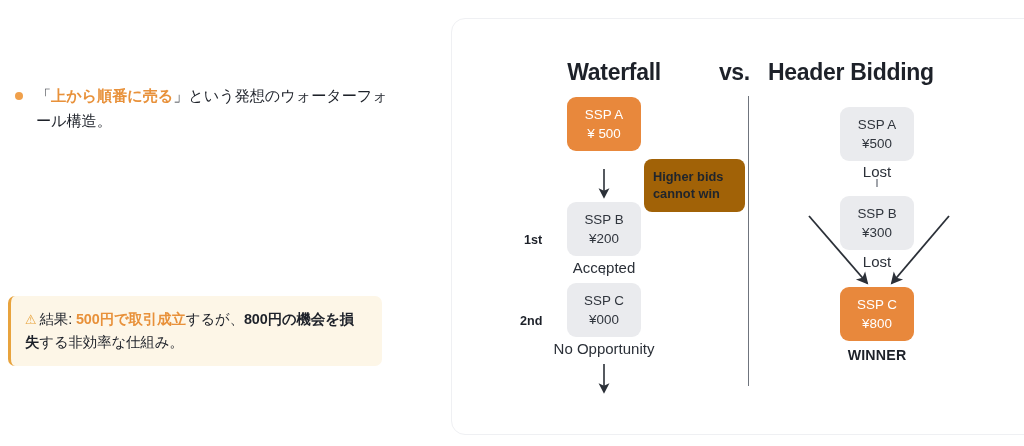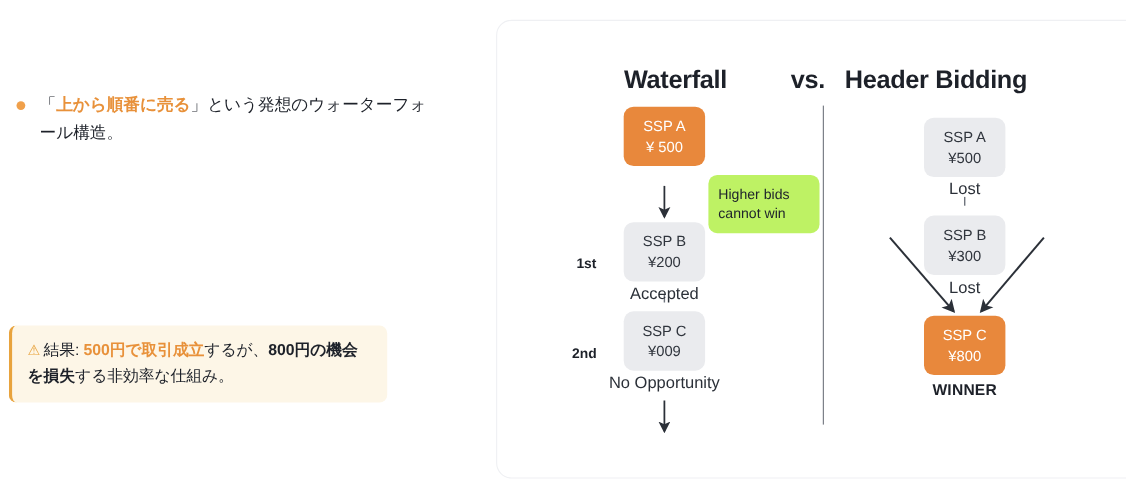--- a/index.html
+++ b/index.html
@@ -38,21 +38,21 @@
   .t-orange { color: #E8913A; font-weight: bold; }
   .t-orange-b { color: #E8913A; font-weight: bold; }
   .t-bold { font-weight: bold; }
   .t-grey { color: #8a8f98; font-weight: bold; }
   .t-dark { color: #1d2129; }
 
   
   #callout {
     position: absolute;
     left: 8px; top: 296px;
-    width: 344px;
+    width: 374px;
     min-height: 62px;
     background: #FDF6E7;
     border-left: 3px solid #E8A33D;
     border-radius: 7px;
     padding: 12px 16px 12px 14px;
     font-size: 14.4px;
     line-height: 1.6;
     color: #1d2129;
     letter-spacing: -0.1px;
   }
@@ -139,26 +139,27 @@
     color: #1d2129;
     letter-spacing: 0.2px;
     white-space: nowrap;
   }
 
   
   #tooltip {
     position: absolute;
     left: 192px; top: 140px;
     width: 101px;
-    background: #bef264;
+    background: #a16207;
     border-radius: 8px;
     padding: 9px 9px;
     font-size: 12.8px;
     line-height: 1.35;
     color: #20252c;
+    font-weight: bold;
   }
 
   svg.arrows {
     position: absolute;
     left: 0; top: 0;
     width: 597px; height: 417px;
     pointer-events: none;
     overflow: visible;
   }
 </style>
@@ -223,21 +224,21 @@
     </div>
 
     <div class="ssp-box grey" style="left:115px; top:183px;">
       <span class="ssp-label">SSP B</span>
       <span class="ssp-price">¥200</span>
     </div>
     <div class="sub-label" style="left:103px; top:240px; width:98px;">Accepted</div>
 
     <div class="ssp-box grey" style="left:115px; top:264px;">
       <span class="ssp-label">SSP C</span>
-      <span class="ssp-price">¥009</span>
+      <span class="ssp-price">¥000</span>
     </div>
     <div class="sub-label" style="left:82px; top:321px; width:140px;">No Opportunity</div>
 
     <div id="tooltip">Higher bids cannot win</div>
 
     <div class="ssp-box grey" style="left:388px; top:88px;">
       <span class="ssp-label">SSP A</span>
       <span class="ssp-price">¥500</span>
     </div>
     <div class="sub-label" style="left:388px; top:144px; width:74px;">Lost</div>

